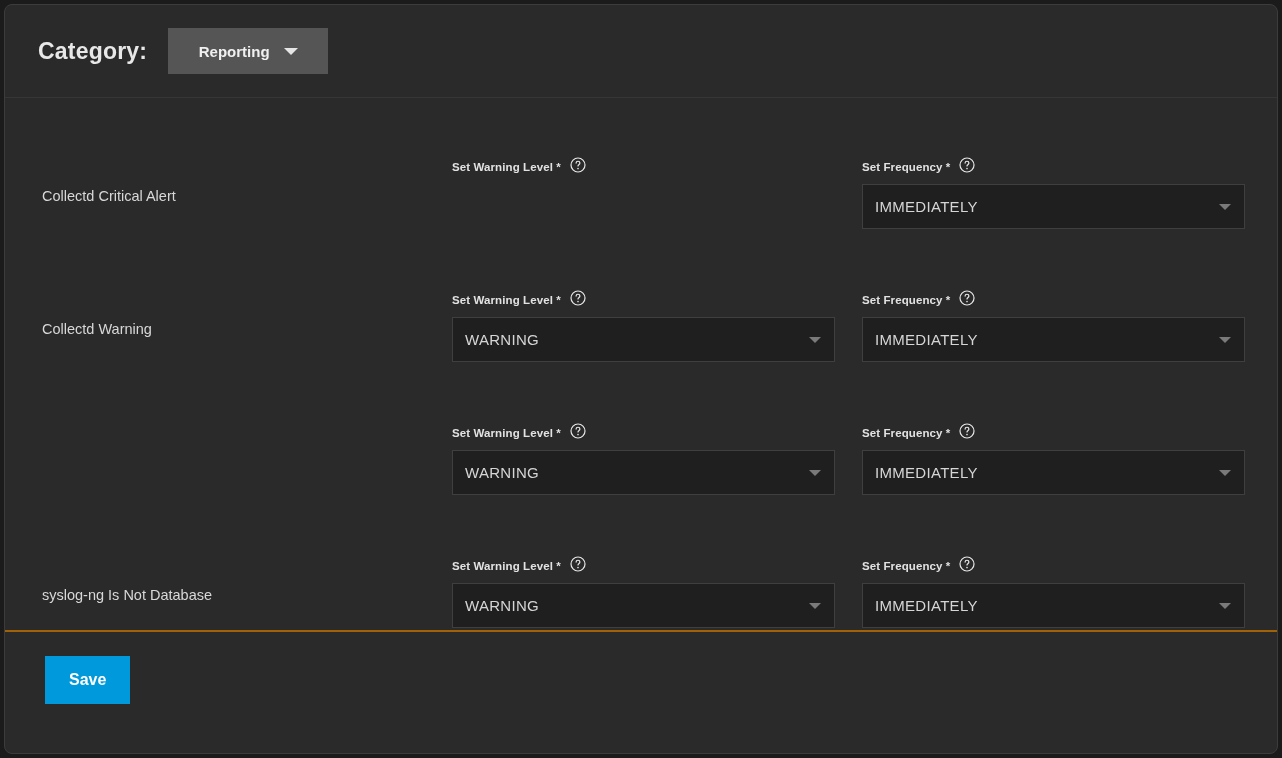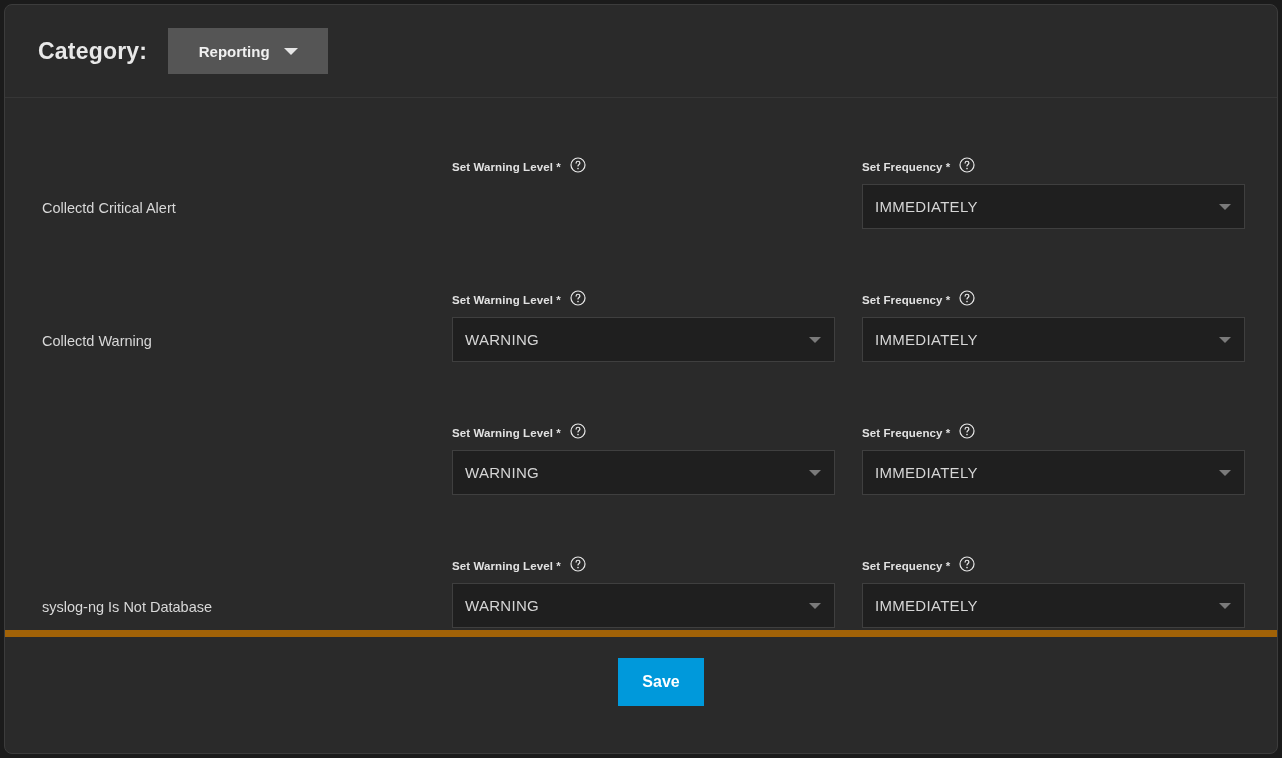--- a/index.html
+++ b/index.html
@@ -68,21 +68,21 @@
   .rows { padding-top: 0; }
 
   .alert-row {
     position: relative;
     height: 133px;
   }
 
   .row-label {
     position: absolute;
     left: 37px;
-    top: 12px;
+    top: 0;
     height: 133px;
     display: flex;
     align-items: flex-end;
     padding-bottom: 27px;
     font-size: 14.5px;
     color: #d8d8d8;
     white-space: nowrap;
   }
 
   .field {
@@ -133,26 +133,25 @@
   .select-caret {
     width: 0; height: 0;
     border-left: 6px solid transparent;
     border-right: 6px solid transparent;
     border-top: 6px solid #7a7a7a;
     flex: none;
   }
 
   
   .footer {
-    border-top: 7px solid #a16207;
+    border-top: 2px solid #a16207;
     height: 97px;
     display: flex;
     align-items: center;
     padding-left: 40px;
-    justify-content: center;
   }
   .save-button {
     height: 48px;
     padding: 0 24px;
     background: #0099db;
     color: #ffffff;
     font-size: 16px;
     font-weight: bold;
     border: none;
     cursor: pointer;

